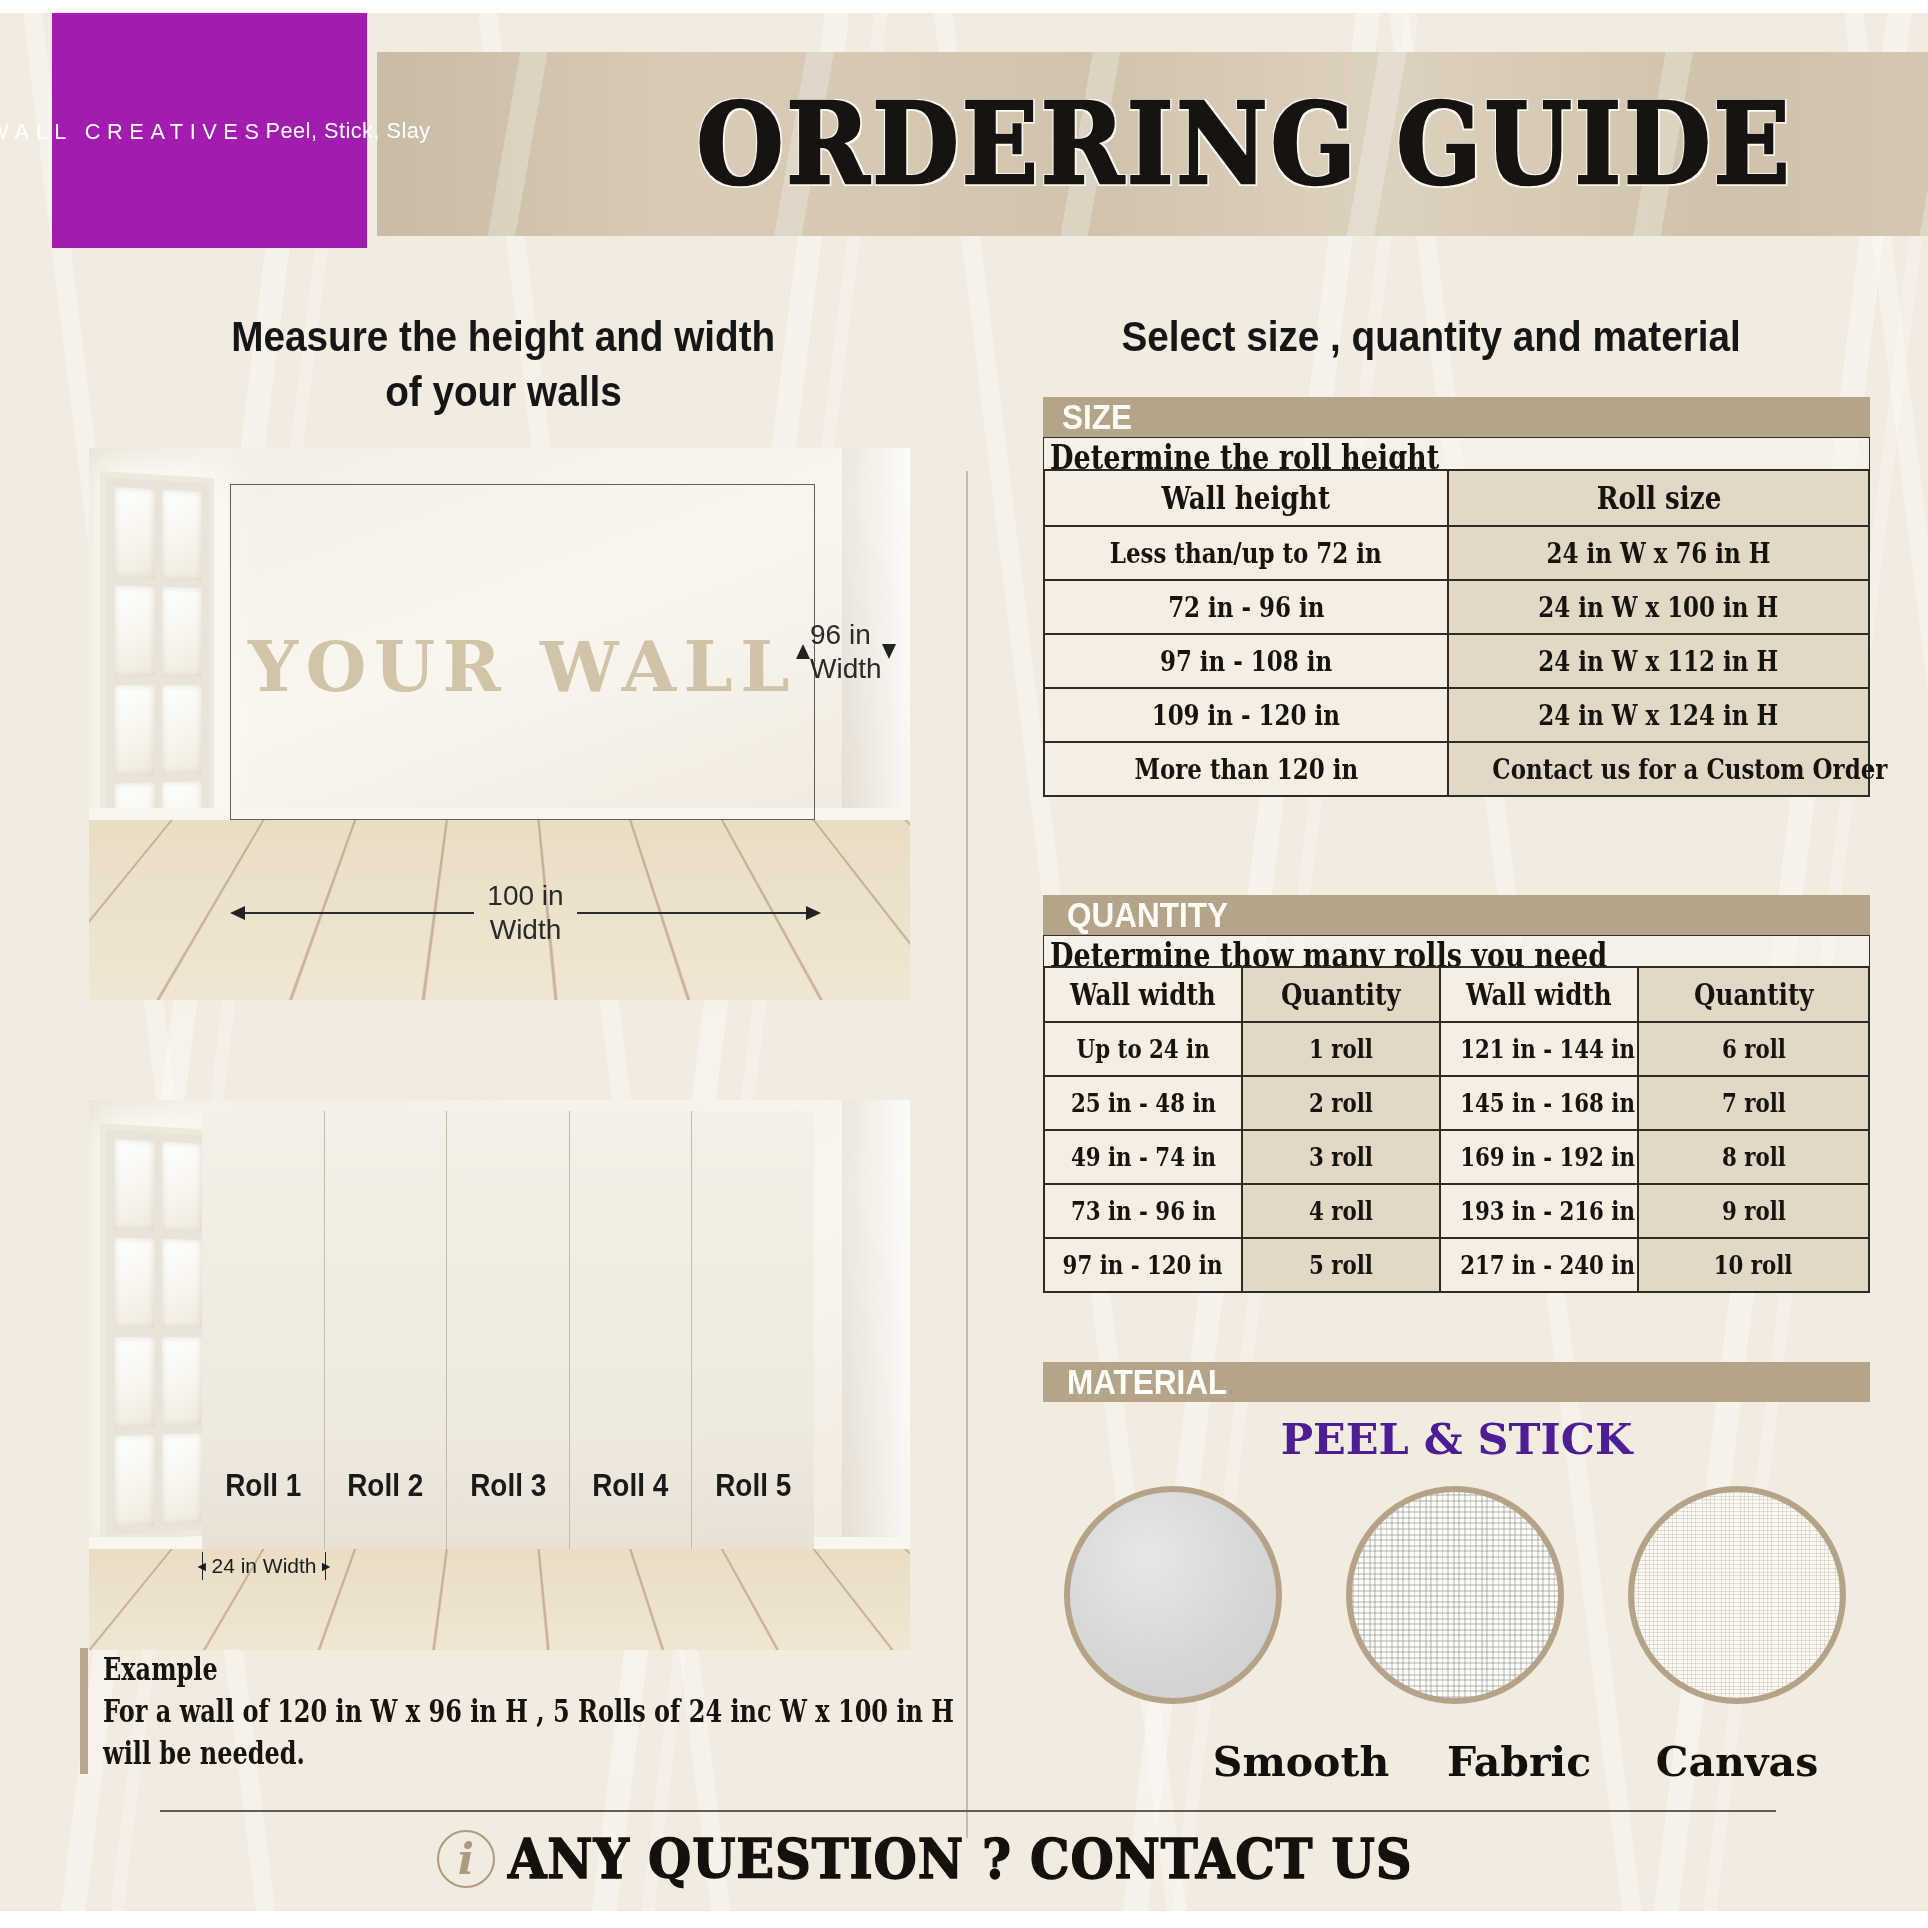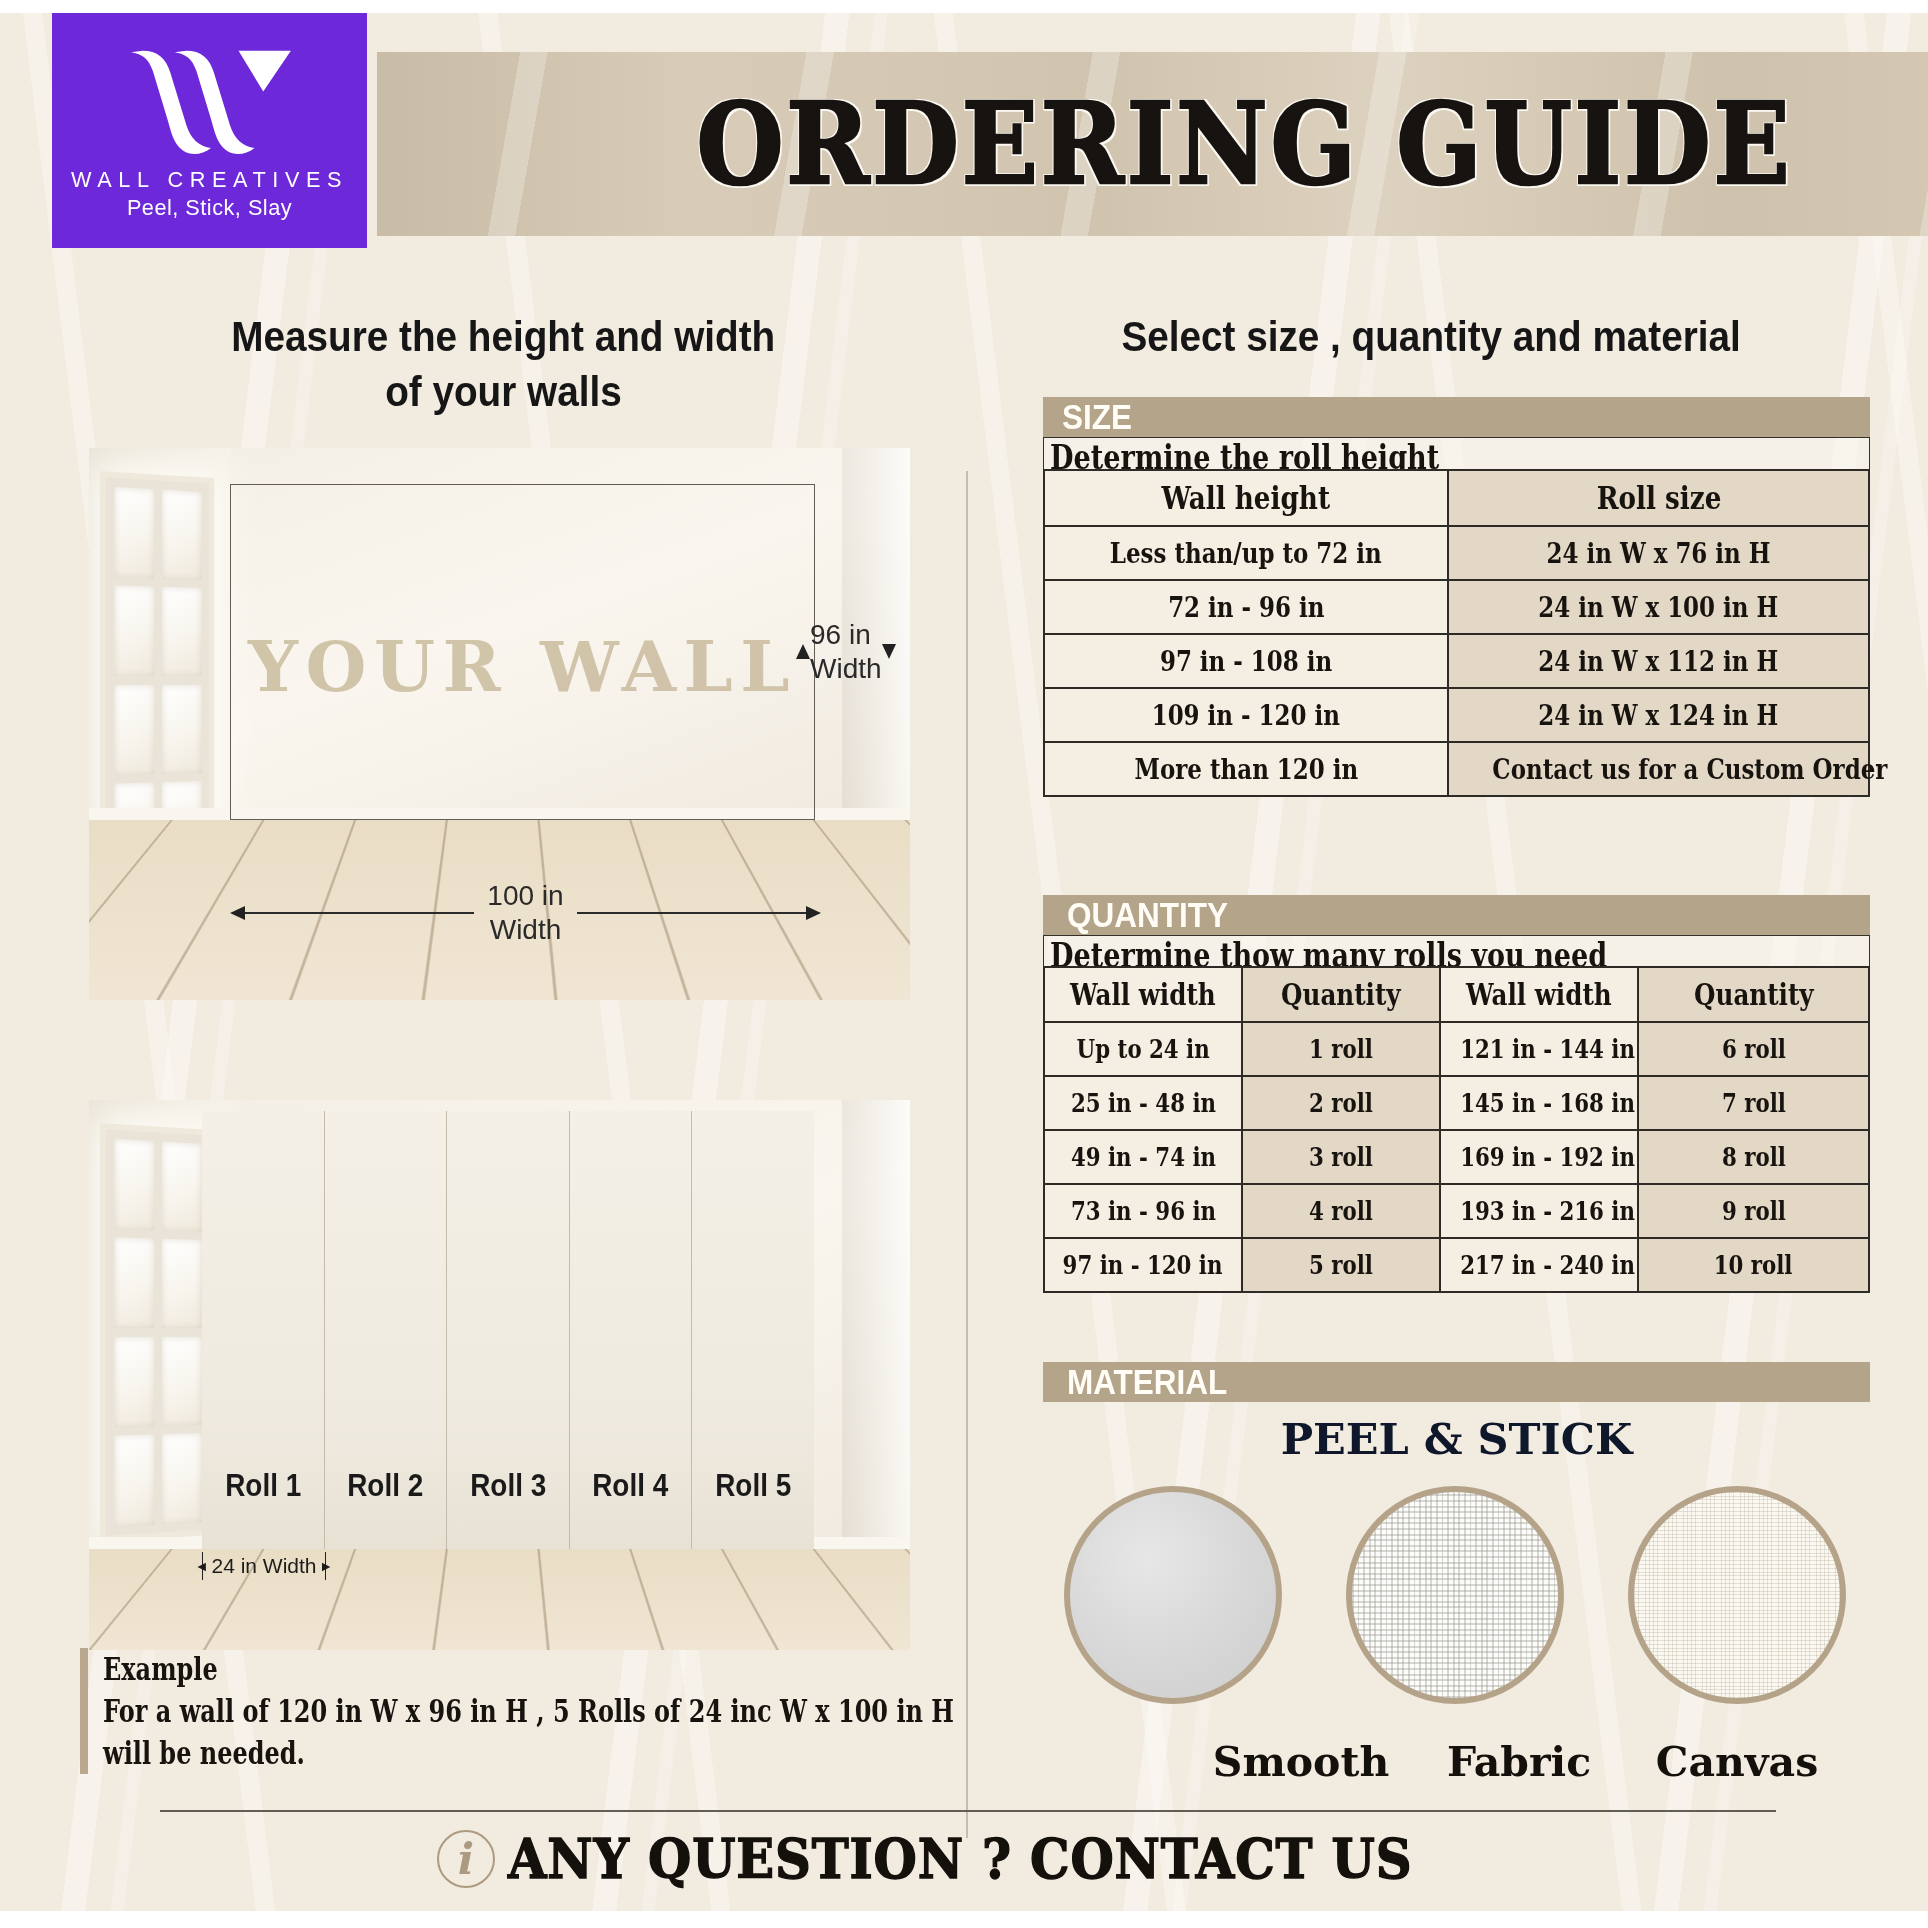--- a/index.html
+++ b/index.html
@@ -8,22 +8,22 @@
   .cream-bg { position:absolute; left:0; top:13px; right:0; bottom:17px; background:#f2ebe0; }
   .pattern { position:absolute; left:0; top:13px; right:0; bottom:17px;
     background:
       repeating-linear-gradient(97deg, transparent 0 292px, rgba(255,255,255,.38) 292px 316px, transparent 316px 341px, rgba(255,255,255,.24) 341px 354px, transparent 354px 527px),
       repeating-linear-gradient(83deg, transparent 0 254px, rgba(255,255,255,.30) 254px 273px, transparent 273px 452px);
   }
   .cond { display:inline-block; transform:scaleX(.9); transform-origin:center; white-space:nowrap; }
   .scond { display:inline-block; transform:scaleX(.82); transform-origin:center; white-space:nowrap; }
 
   
-  .logo-box { position:absolute; left:52px; top:13px; width:315px; height:235px; background:#6d28d9;
-    display:flex; flex-direction:column; align-items:center; justify-content:center; color:#fff; z-index:2; }
+  .logo-box { position:absolute; left:52px; top:13px; width:315px; height:235px; background:#a21caf;
+    display:flex; flex-direction:row; align-items:center; justify-content:center; color:#fff; z-index:2; }
   .logo-mark { margin-top:1.9px; }
   .brand { font-size:21.7px; letter-spacing:6.6px; margin-top:3.8px; white-space:nowrap; }
   .tagline { font-size:21.7px; letter-spacing:0.5px; margin-top:1.9px; white-space:nowrap; }
 
   
   .banner { position:absolute; left:377px; top:52px; width:1735px; height:184px;
     background:linear-gradient(90deg,#c9bca6 0%,#d8ccb8 18%,#d1c4af 42%,#ddd2bf 58%,#cfc2ac 78%,#d9cdb9 100%);
     display:flex; align-items:center; justify-content:center; z-index:1; }
   .banner::after { content:""; position:absolute; inset:0;
     background:repeating-linear-gradient(100deg, transparent 0 141px, rgba(255,255,255,.25) 141px 168px, transparent 168px 282px); }
@@ -110,21 +110,21 @@
   .c-tan { background:#e3d7c5; }
   .size-tbl { top:469px; }
   .size-tbl th { height:56px; font-size:32px; }
   .size-tbl td { height:54px; font-size:28px; }
   .qty-tbl { top:966px; }
   .qty-tbl th { height:55px; font-size:30px; }
   .qty-tbl td { height:54px; font-size:26px;margin-left:40px; }
 
   
   .peel-stick { position:absolute; left:1043px; top:1414px; width:827px; text-align:center;
-    font-family:"DejaVu Serif", serif; font-weight:bold; font-size:43px; color:#0f172a; z-index:1; }
+    font-family:"DejaVu Serif", serif; font-weight:bold; font-size:43px; color:#4c1d95; z-index:1; }
   .circles { position:absolute; left:1064px; top:1486px; width:782px; display:flex; justify-content:space-between; z-index:1; }
   .circle { width:218px; height:218px; border-radius:50%; border:6.6px solid #b4a388; }
   .tex-smooth { background:radial-gradient(circle at 38% 32%, #e7e7e7 0%, #d7d7d7 55%, #cecece 100%); }
   .tex-fabric { background-color:#fcfcfa;
     background-image:repeating-linear-gradient(0deg, rgba(140,138,128,.32) 0 1.9px, transparent 1.9px 5.6px),
                      repeating-linear-gradient(90deg, rgba(140,138,128,.32) 0 1.9px, transparent 1.9px 5.6px); }
   .tex-canvas { background-color:#faf8f1;
     background-image:repeating-linear-gradient(0deg, rgba(160,150,128,.26) 0 0.9px, transparent 0.9px 3.8px),
                      repeating-linear-gradient(90deg, rgba(160,150,128,.24) 0 0.9px, transparent 0.9px 3.8px); }
   .mat-labels { position:absolute; left:1064px; top:1738px; width:782px; display:flex; justify-content:flex-end; z-index:1; }

